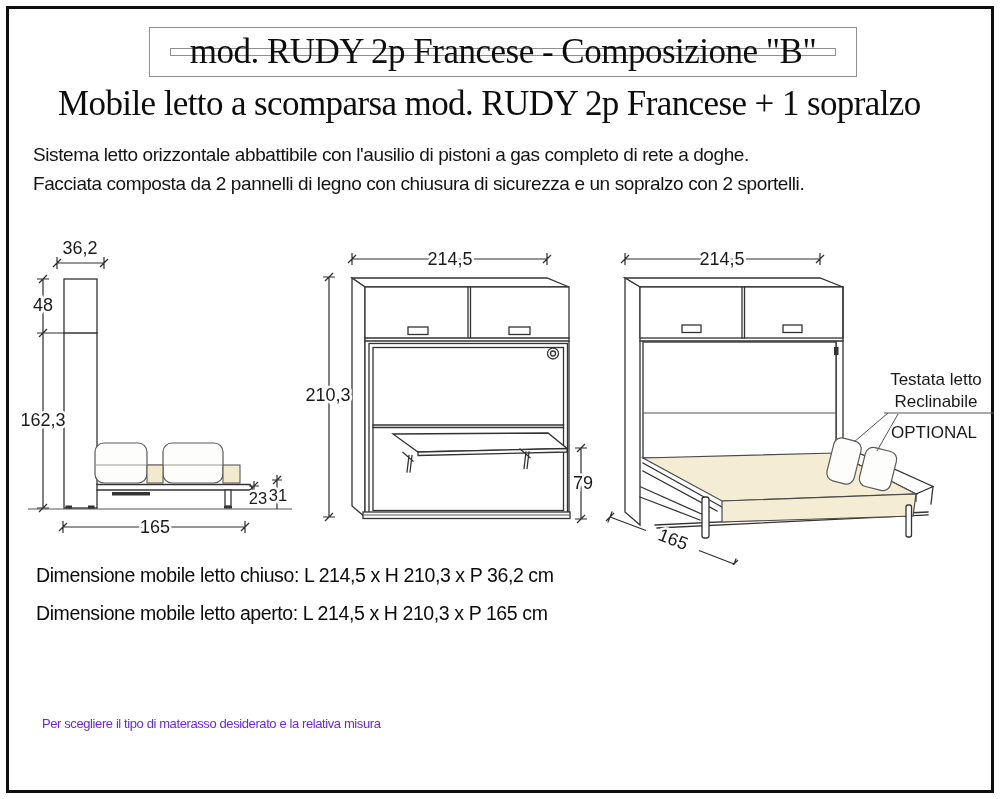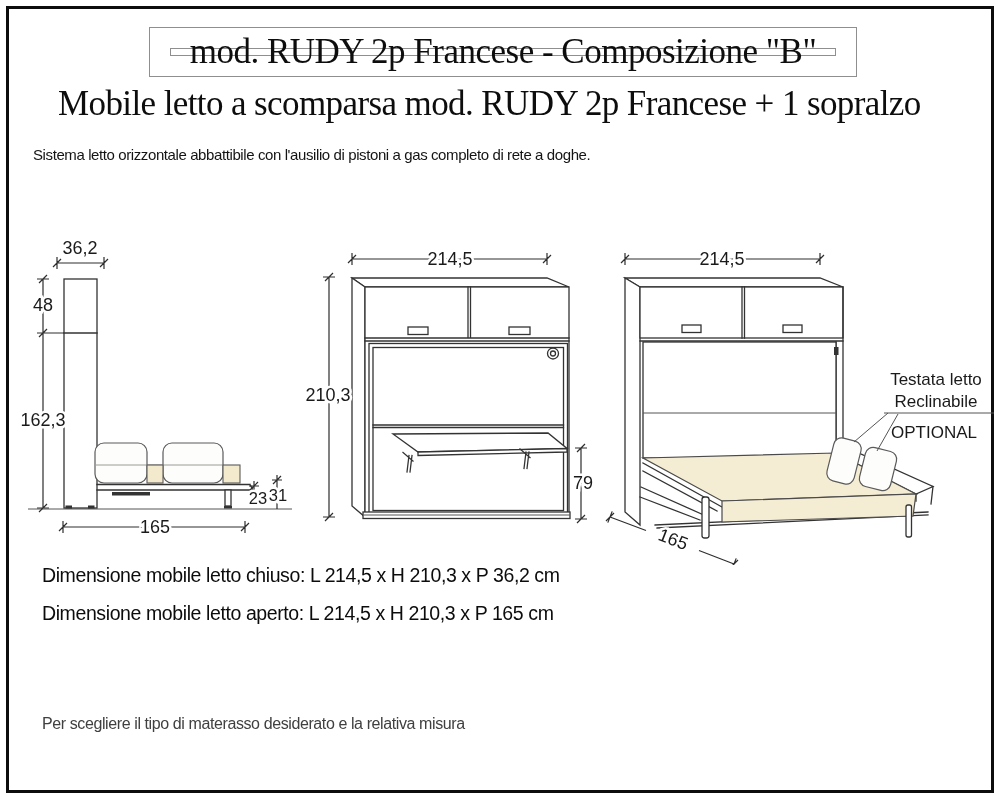--- a/index.html
+++ b/index.html
@@ -6,27 +6,27 @@
   body{width:1000px;height:799px;background:#fff;position:relative;overflow:hidden;
        font-family:"Liberation Sans",sans-serif;color:#0d0d0d;}
   .frame{position:absolute;left:6px;top:6px;right:6px;bottom:6px;border:3px solid #0d0d0d;}
   .title-box{position:absolute;left:149px;top:27px;width:708px;height:50px;
              border:1px solid #8f8f8f;box-sizing:border-box;padding:20px;background:#fff;}
   .title-box-inner{width:100%;height:100%;border:1px solid #8f8f8f;box-sizing:border-box;
              display:flex;align-items:center;justify-content:center;}
   .title-text{font-family:"Liberation Serif",serif;font-size:35px;letter-spacing:-0.5px;white-space:nowrap;}
   .subtitle{position:absolute;left:32px;top:84px;font-family:"Liberation Serif",serif;
             font-size:35px;letter-spacing:-0.6px;white-space:nowrap;margin-left:26px;}
-  .desc{position:absolute;left:33px;top:140px;font-size:15px;letter-spacing:-0.4px;
+  .desc{position:absolute;left:33px;top:140px;font-size:19px;letter-spacing:-0.4px;
         line-height:29px;white-space:nowrap;color:#141414;}
   .diagrams{position:absolute;left:0;top:235px;width:864px;height:330px;}
-  .specs{position:absolute;left:42px;top:556px;font-size:19.5px;letter-spacing:-0.4px;
+  .specs{position:absolute;left:36px;top:556px;font-size:19.5px;letter-spacing:-0.4px;
          line-height:38px;white-space:nowrap;color:#0c0c0c;}
-  .footer-text{position:absolute;left:42px;top:709px;font-size:16px;letter-spacing:-0.4px;
-         line-height:29px;white-space:nowrap;color:#404040;}
+  .footer-text{position:absolute;left:42px;top:709px;font-size:13px;letter-spacing:-0.4px;
+         line-height:29px;white-space:nowrap;color:#6d28d9;}
   
   .ln{fill:none;stroke:#333;stroke-width:1.3;stroke-linecap:square;}
   .ln-thin{fill:none;stroke:#555;stroke-width:1;}
   .fw{fill:#fff;stroke:#333;stroke-width:1.3;}
   .fw-soft{fill:#fdfdfc;stroke:#5a5a5a;stroke-width:1.2;}
   .fdark{fill:#333;stroke:none;}
   .dimline{fill:none;stroke:#2e2e2e;stroke-width:1.2;}
   .dim{font-family:"Liberation Sans",sans-serif;font-size:18px;fill:#1a1a1a;
        stroke:#fff;stroke-width:5px;paint-order:stroke;text-anchor:middle;}
   .dim-sm{font-size:16.5px;}
@@ -41,20 +41,21 @@
 <div class="title-box">
   <div class="title-box-inner">
     <span class="title-text">mod. RUDY 2p Francese - Composizione "B"</span>
   </div>
 </div>
 
 <div class="subtitle">Mobile letto a scomparsa mod. RUDY 2p Francese  + 1 sopralzo</div>
 
 <div class="desc">
   <div>Sistema letto orizzontale abbattibile con l'ausilio di pistoni a gas completo di rete a doghe.</div>
+  <div>Facciata composta da 2 pannelli di legno con chiusura di sicurezza e un sopralzo con 2 sportelli.</div>
 </div>
 
 <div class="diagrams">
 <svg width="1000" height="330" viewBox="0 0 1000 330" xmlns="http://www.w3.org/2000/svg">
 
   <g>
 
     <path class="ln-thin" d="M28,274 H292"></path>
 
     <rect class="fw" x="64" y="44" width="33" height="229"></rect>

